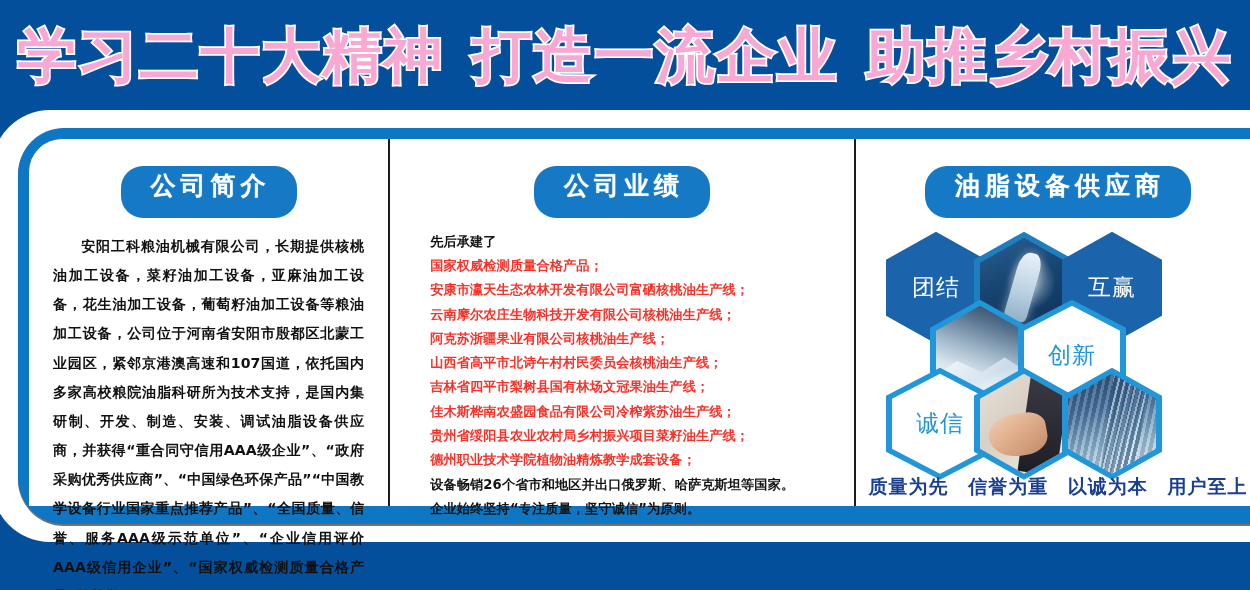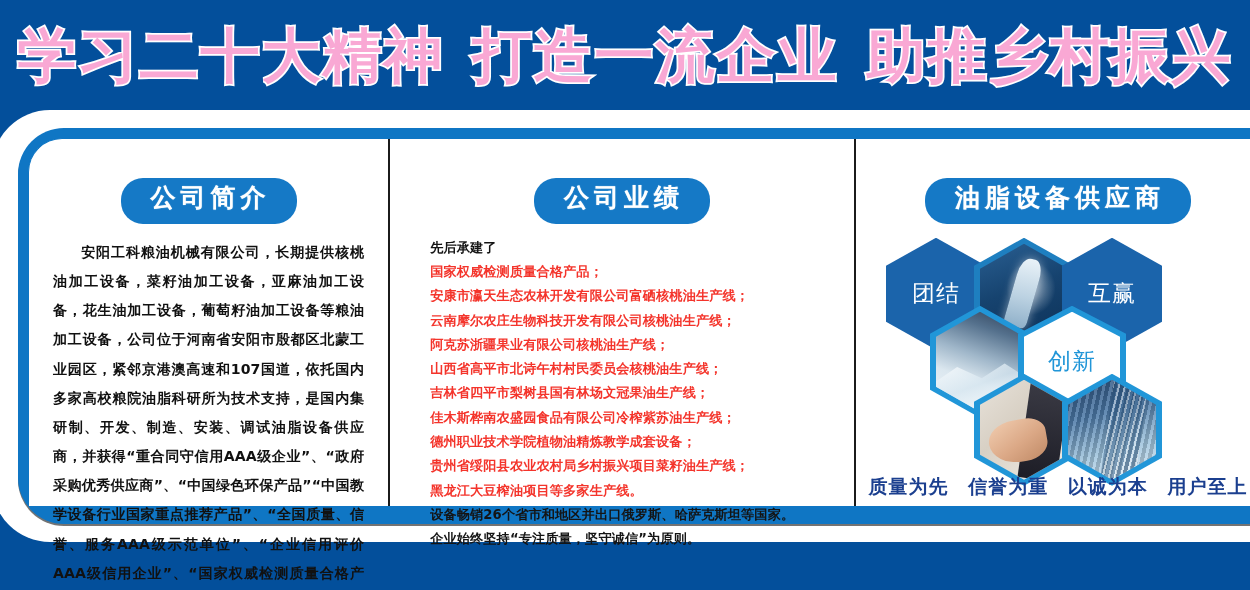--- a/index.html
+++ b/index.html
@@ -88,29 +88,29 @@
     position: relative;
     box-sizing: border-box;
     padding: 22px 18px 10px 18px;
   }
   .panel-left   { width: 382px; }
   .panel-mid    { width: 496px; border-left: 2px solid #1b1b1b; }
   .panel-right  { width: 408px; border-left: 2px solid #1b1b1b; }
 
   .badge {
     display: block;
-    margin: 17px auto 14px auto;
+    margin: 5px auto 14px auto;
     background: #1579c6;
     color: #ffffff;
     border-radius: 22px;
     font-size: 25px;
     font-weight: 700;
     letter-spacing: 5px;
     text-align: center;
-    padding: 5px 26px 12px 30px;
+    padding: 5px 26px 18px 30px;
     width: max-content;
     text-shadow: 0 0 1px #bfe0f5;
     line-height: 1.15;
   }
 
   
   .intro {
     font-family: "DejaVu Sans", "Liberation Sans", sans-serif;
     font-size: 14.1px;
     font-weight: 700;
@@ -283,23 +283,22 @@
       <div class="badge">公司业绩</div>
       <div class="achv-list">
         <div class="dark">先后承建了</div>
         <div class="red">国家权威检测质量合格产品；</div>
         <div class="red">安康市瀛天生态农林开发有限公司富硒核桃油生产线；</div>
         <div class="red">云南摩尔农庄生物科技开发有限公司核桃油生产线；</div>
         <div class="red">阿克苏浙疆果业有限公司核桃油生产线；</div>
         <div class="red">山西省高平市北诗午村村民委员会核桃油生产线；</div>
         <div class="red">吉林省四平市梨树县国有林场文冠果油生产线；</div>
         <div class="red">佳木斯桦南农盛园食品有限公司冷榨紫苏油生产线；</div>
+        <div class="red">贵州省绥阳县农业农村局乡村振兴项目菜籽油生产线；</div>
         <div class="red">德州职业技术学院植物油精炼教学成套设备；</div>
-        <div class="red">贵州省绥阳县农业农村局乡村振兴项目菜籽油生产线；</div>
-        <div class="red">黑龙江大豆榨油项目等多家生产线。</div>
         <div class="dark">设备畅销26个省市和地区并出口俄罗斯、哈萨克斯坦等国家。</div>
         <div class="dark">企业始终坚持“专注质量，坚守诚信”为原则。</div>
       </div>
     </section>
 
     <section class="panel panel-right">
       <div class="badge">油脂设备供应商</div>
 
       <div class="hex-wrap">
 
@@ -322,20 +321,25 @@
             <div class="art-snow"></div>
           </div>
         </div>
 
         <div class="hex outline" style="left:144px; top:68px;">
           <div class="hex-inner">
             <span class="hex-label">创新</span>
           </div>
         </div>
 
+        <div class="hex outline" style="left:12px;  top:136px;">
+          <div class="hex-inner">
+            <span class="hex-label">诚信</span>
+          </div>
+        </div>
 
         <div class="hex pic" style="left:100px; top:136px;">
           <div class="hex-inner">
             <div class="art-hands"></div>
           </div>
         </div>
 
         <div class="hex pic" style="left:188px; top:136px;">
           <div class="hex-inner">
             <div class="art-tower"></div>

